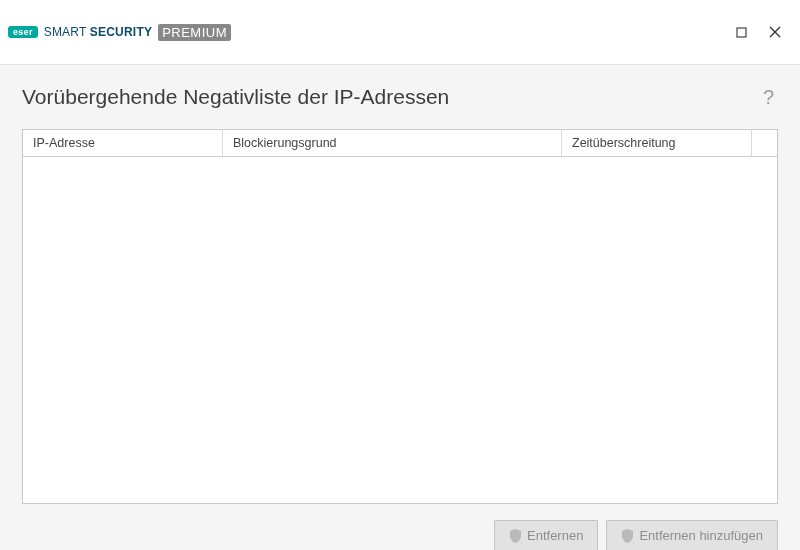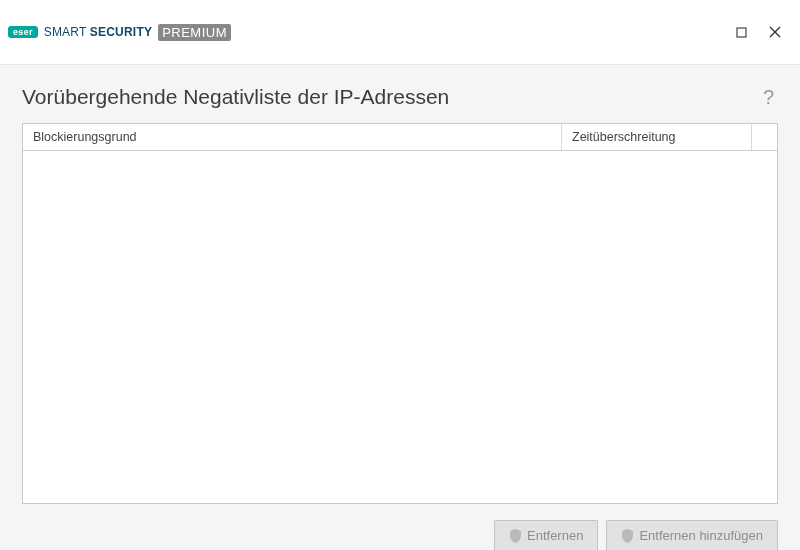--- a/index.html
+++ b/index.html
@@ -5,21 +5,21 @@
 html,body{margin:0;padding:0;width:800px;height:550px;font-family:"Segoe UI",Arial,sans-serif;background:#f5f5f5;color:#333;overflow:hidden}
 .titlebar{height:32px;background:#fff;display:flex;align-items:center;padding:16px 8px;border-bottom:1px solid #e5e5e5}
 .logo{display:flex;align-items:center;gap:6px}
 .logo-badge{background:#00a99d;color:#fff;font-size:9px;font-weight:700;padding:1px 5px;border-radius:3px;letter-spacing:.3px;font-family:Arial,sans-serif}
 .logo-text{font-size:12px;color:#0c4a6e;letter-spacing:.2px}
 .logo-text b{font-weight:600}
 .logo-tier{background:#888;color:#fff;font-size:13px;padding:1px 4px;border-radius:2px;letter-spacing:.5px}
 .titlebar-spacer{flex:1}
 .win-btn{width:34px;height:32px;display:flex;align-items:center;justify-content:center;cursor:pointer;color:#444}
 .content{padding:20px 22px 0 22px;display:flex;flex-direction:column;height:calc(550px - 32px);box-sizing:border-box}
-.header-row{display:flex;align-items:center;margin-bottom:14px}
+.header-row{display:flex;align-items:center;margin-bottom:20px}
 .page-title{font-size:21px;color:#3d3d3d;font-weight:400;flex:1}
 .help{color:#9a9a9a;font-size:20px;cursor:pointer;padding:0 4px}
 .table-box{border:1px solid #c9c9c9;background:#fff;flex:1;min-height:0;display:flex;flex-direction:column;margin-bottom:16px}
 .thead{display:flex;border-bottom:1px solid #d0d0d0;font-size:12.5px;color:#444}
 .th{padding:6px 10px;border-right:1px solid #d9d9d9;box-sizing:border-box}
 .th:last-child{border-right:none}
 .col-ip{width:200px}
 .col-reason{flex:1}
 .col-timeout{width:190px}
 .col-extra{width:25px}
@@ -54,20 +54,21 @@
 </div>
 
 <div class="content">
   <div class="header-row">
     <div class="page-title">Vorübergehende Negativliste der IP-Adressen</div>
     <div class="help">?</div>
   </div>
 
   <div class="table-box">
     <div class="thead">
+      <div class="th col-ip">IP-Adresse</div>
       <div class="th col-reason">Blockierungsgrund</div>
       <div class="th col-timeout">Zeitüberschreitung</div>
       <div class="th col-extra"></div>
     </div>
     <div class="tbody"></div>
   </div>
 
   <div class="footer">
     <div class="btn">
       <svg width="13" height="14" viewBox="0 0 13 14">

